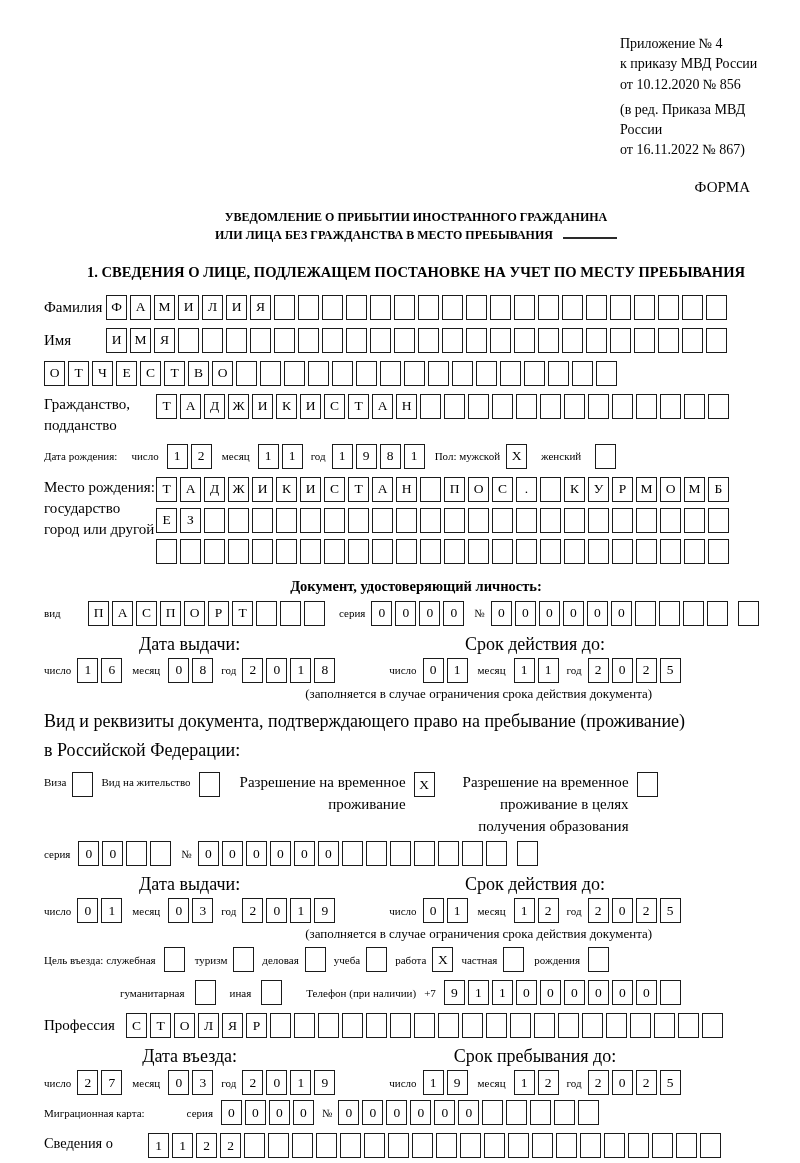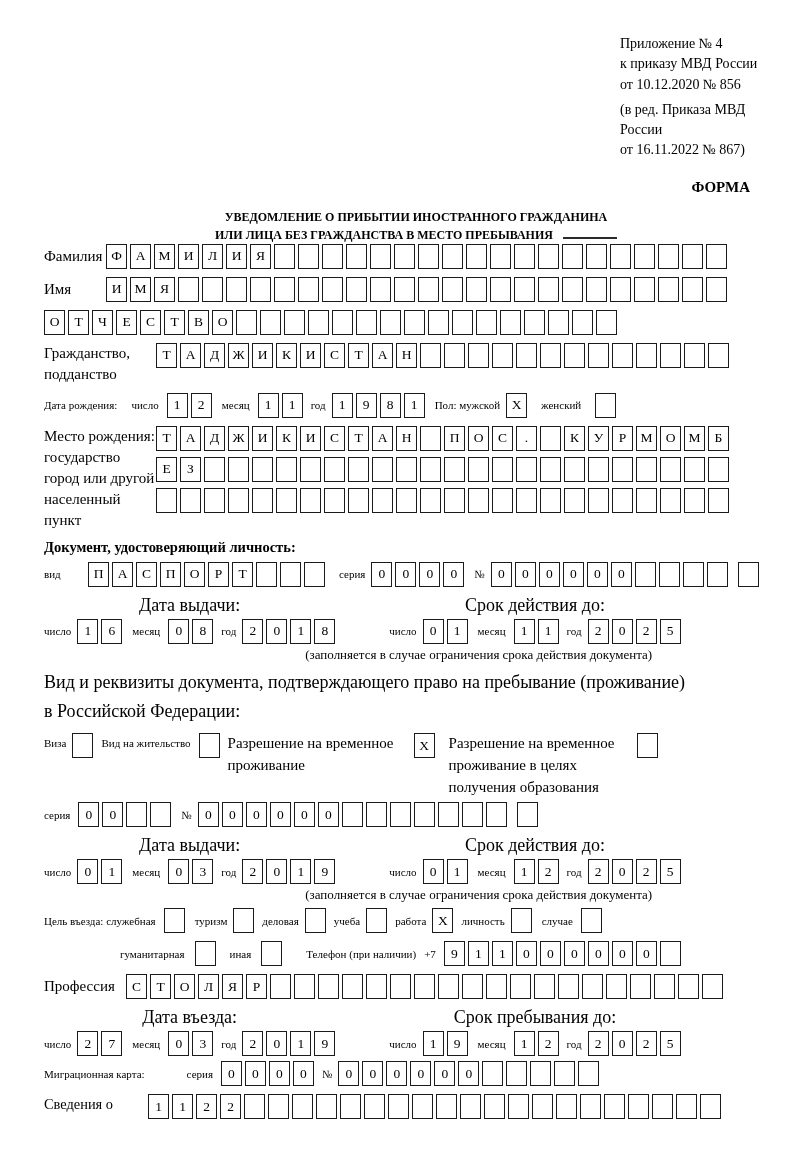--- a/index.html
+++ b/index.html
@@ -6,21 +6,21 @@
   html,body { margin:0; padding:0; }
   body {
     width:800px; height:1163px; overflow:hidden;
     background:#ffffff; color:#000;
     font-family:"Liberation Serif","DejaVu Serif",serif;
   }
   .page { padding:34px 12px 8px 44px; }
 
   .appendix { margin-left:576px; font-size:14px; line-height:1.45; }
   .appendix .gap { height:5px; }
-  .form-label { text-align:right; padding-right:38px; font-weight:700; font-size:15px; margin-top:18px; }
+  .form-label { text-align:right; padding-right:38px; font-weight:400; font-size:15px; margin-top:18px; }
 
   .title { text-align:center; font-weight:700; font-size:12px; line-height:1.5; margin-top:12px; }
   .title-underline { display:inline-block; width:54px; border-bottom:2.5px solid #2a2a2a; height:13px; margin-left:10px; }
 
   .section1 { text-align:center; font-weight:700; font-size:14.6px; margin-top:20px; margin-bottom:14px; }
 
   .row { display:flex; align-items:center; margin-bottom:8px; }
   .row.top { align-items:flex-start; }
   .row-label { font-size:15px; flex:0 0 auto; }
   .row-label .l { display:block; line-height:1.4; }
@@ -31,32 +31,32 @@
     width:21px; height:25px; border:1.6px solid #1b1b1b; background:#fff;
     display:inline-flex; align-items:center; justify-content:center;
     font-size:13.5px; flex:0 0 auto;
   }
   .stack .cells { display:flex; margin-bottom:6px; }
 
   .inline-label { font-size:11px; flex:0 0 auto; }
   .ml6{margin-left:6px} .ml8{margin-left:8px} .ml10{margin-left:10px}
   .ml14{margin-left:14px} .ml16{margin-left:8px} .ml24{margin-left:24px}
 
-  .doc-header { text-align:left; font-weight:700; font-size:14.5px; margin:0 0 6px 0; }
+  .doc-header { text-align:center; font-weight:700; font-size:14.5px; margin:0 0 6px 0; }
 
   .dates-row { display:flex; margin-bottom:5px; }
   .date-col { display:flex; flex-direction:column; }
   .date-header { text-align:center; font-size:18px; margin-bottom:3px; }
   .date-fields { display:flex; align-items:center; }
   .date-note { font-size:13px; margin-top:3px; white-space:nowrap; margin-left:-84px; }
   .col-right { margin-left:54px; }
 
   .intro-line { font-size:18px; line-height:1.65; }
   .permit-row { align-items:flex-start; margin-top:6px; margin-bottom:4px; }
-  .opt-label { font-size:15px; text-align:left; line-height:1.45; }
+  .opt-label { font-size:15px; text-align:right; line-height:1.45; }
   .opt-label .l { display:block; }
 
   .reps-right { display:flex; flex-direction:column; margin-left:8px; }
 </style>
 </head>
 <body>
 
 <div class="page">
 
   <div class="appendix">
@@ -70,20 +70,21 @@
 
   <div class="form-label">ФОРМА</div>
 
   <div class="title">
     <div>УВЕДОМЛЕНИЕ О ПРИБЫТИИ ИНОСТРАННОГО ГРАЖДАНИНА</div>
     <div>
       <span>ИЛИ ЛИЦА БЕЗ ГРАЖДАНСТВА В МЕСТО ПРЕБЫВАНИЯ</span><span class="title-underline"></span>
     </div>
   </div>
 
+  <div class="section1">1. СВЕДЕНИЯ О ЛИЦЕ, ПОДЛЕЖАЩЕМ ПОСТАНОВКЕ НА УЧЕТ ПО МЕСТУ ПРЕБЫВАНИЯ</div>
 
   <div class="row">
     <span class="row-label lw62">Фамилия</span>
     <span class="cells">
         <span class="cell">Ф</span>
         <span class="cell">А</span>
         <span class="cell">М</span>
         <span class="cell">И</span>
         <span class="cell">Л</span>
         <span class="cell">И</span>
@@ -227,21 +228,20 @@
     <span class="cell ml6">X</span>
     <span class="inline-label ml14">женский</span>
     <span class="cell ml14"></span>
   </div>
 
   <div class="row top">
     <span class="row-label lw112">
       <span class="l">Место рождения:</span>
       <span class="l">государство</span>
       <span class="l">город или другой</span>
-      <span class="l">населенный пункт</span>
     </span>
     <span class="stack">
       <span class="cells">
           <span class="cell">Т</span>
           <span class="cell">А</span>
           <span class="cell">Д</span>
           <span class="cell">Ж</span>
           <span class="cell">И</span>
           <span class="cell">К</span>
           <span class="cell">И</span>
@@ -509,23 +509,23 @@
     <span class="inline-label">Цель въезда: служебная</span>
     <span class="cell ml8"></span>
     <span class="inline-label ml10">туризм</span>
     <span class="cell ml6"></span>
     <span class="inline-label ml8">деловая</span>
     <span class="cell ml6"></span>
     <span class="inline-label ml8">учеба</span>
     <span class="cell ml6"></span>
     <span class="inline-label ml8">работа</span>
     <span class="cell ml6">X</span>
-    <span class="inline-label ml8">личность</span>
+    <span class="inline-label ml8">частная</span>
     <span class="cell ml6"></span>
-    <span class="inline-label ml10">случае</span>
+    <span class="inline-label ml10">рождения</span>
     <span class="cell ml8"></span>
   </div>
 
   <div class="row">
     <span class="inline-label" style="margin-left:76px">гуманитарная</span>
     <span class="cell ml10"></span>
     <span class="inline-label ml14">иная</span>
     <span class="cell ml10"></span>
     <span class="inline-label ml24">Телефон (при наличии)</span>
     <span class="inline-label ml16">+7</span>

